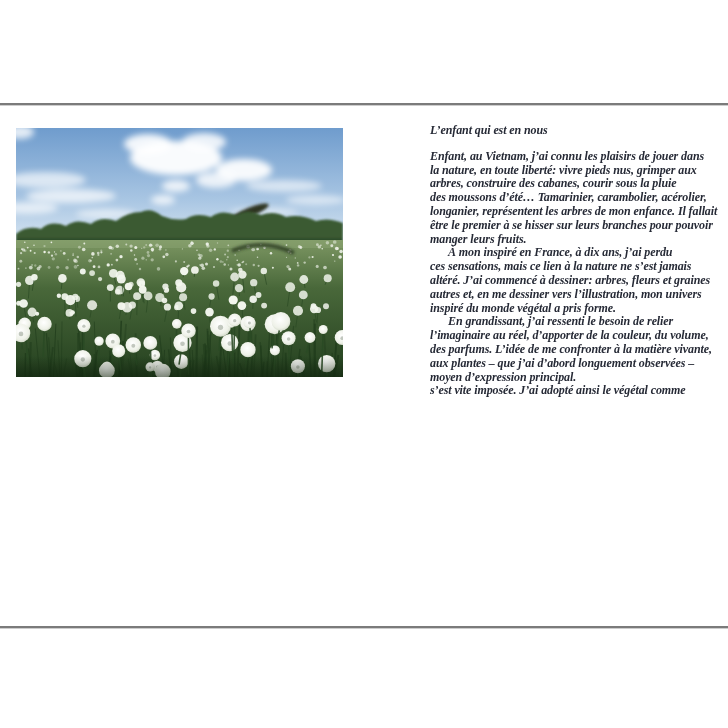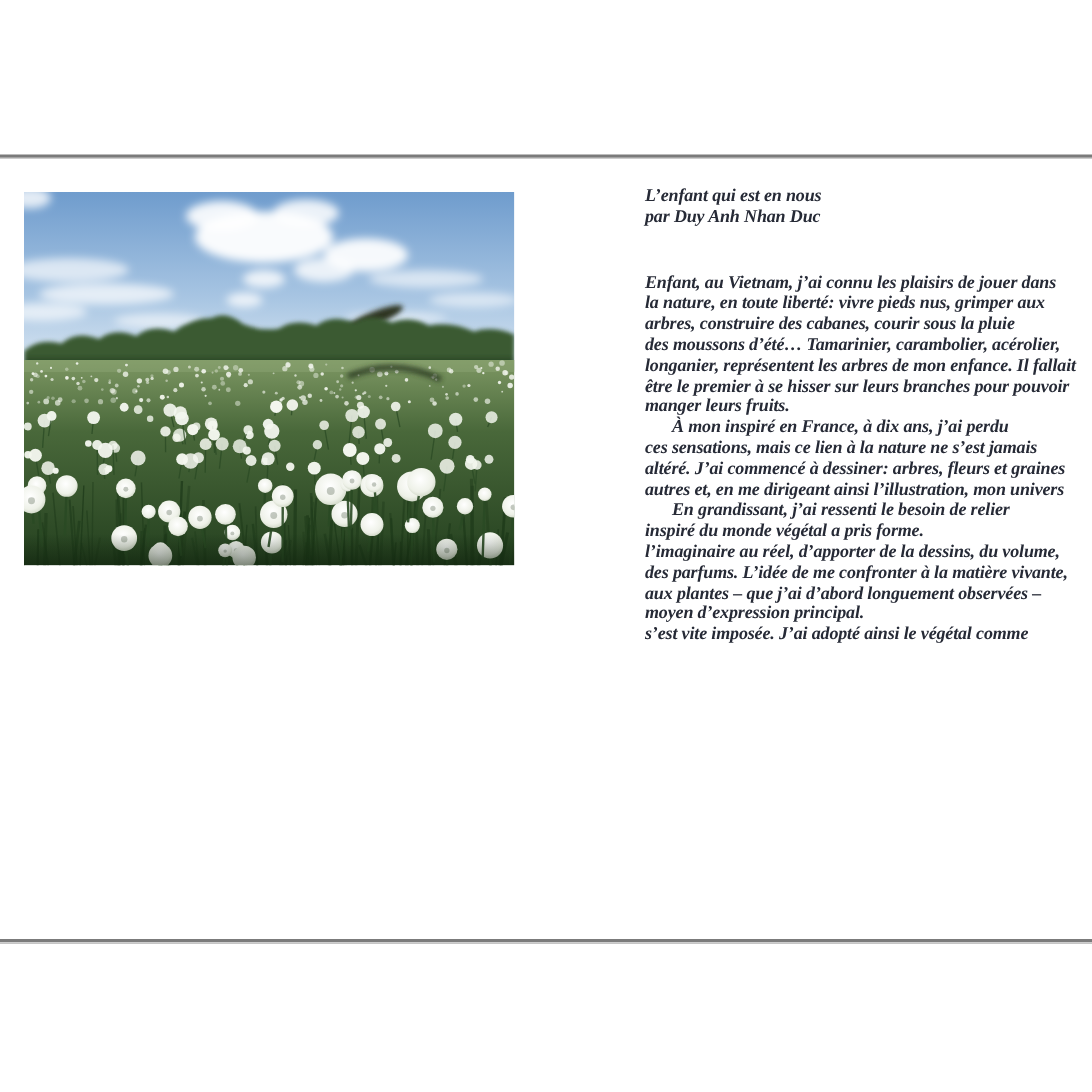--- a/index.html
+++ b/index.html
@@ -9,21 +9,21 @@
   .rule-top{top:103px;}
   .rule-bottom{top:626px;}
   .photo{position:absolute;left:16px;top:128px;width:327px;height:249px;margin:0;overflow:hidden;}
   .photo svg{display:block;}
   .text-col{
     position:absolute;left:430px;top:124px;width:294px;
     color:#262a36;font-style:italic;font-weight:600;
     font-size:12px;line-height:13.8px;letter-spacing:-0.1px;
   }
   .line{white-space:nowrap;}
-  .body-text{margin-top:30px;}
+  .body-text{margin-top:12px;}
   .indent{text-indent:18px;}
 </style>
 </head>
 <body>
 
 <div class="canvas">
 
   <div class="rule rule-top"></div>
 
   <figure class="photo">
@@ -585,37 +585,36 @@
           <circle cx="134.1" cy="239.4" r="1.15" fill="#5a6652" opacity="0.35"></circle>
         </g>
 
       <rect x="0" y="228" width="327" height="21" fill="url(#bottomShade)"></rect>
     </svg>
   </figure>
 
   <section class="text-col">
     <header>
       <div class="line">L’enfant qui est en nous</div>
-      <div class="line">par Duy Anh Nhan Duc</div>
     </header>
     <div class="body-text">
       <div class="line">Enfant, au Vietnam, j’ai connu les plaisirs de jouer dans</div>
       <div class="line">la nature, en toute liberté: vivre pieds nus, grimper aux</div>
       <div class="line">arbres, construire des cabanes, courir sous la pluie</div>
       <div class="line">des moussons d’été… Tamarinier, carambolier, acérolier,</div>
       <div class="line">longanier, représentent les arbres de mon enfance. Il fallait</div>
       <div class="line">être le premier à se hisser sur leurs branches pour pouvoir</div>
       <div class="line">manger leurs fruits.</div>
       <div class="line indent">À mon inspiré en France, à dix ans, j’ai perdu</div>
       <div class="line">ces sensations, mais ce lien à la nature ne s’est jamais</div>
       <div class="line">altéré. J’ai commencé à dessiner: arbres, fleurs et graines</div>
-      <div class="line">autres et, en me dirigeant ainsi l’illustration, mon univers</div>
+      <div class="line">autres et, en me dessiner vers l’illustration, mon univers</div>
+      <div class="line">inspiré du monde végétal a pris forme.</div>
       <div class="line indent">En grandissant, j’ai ressenti le besoin de relier</div>
-      <div class="line">inspiré du monde végétal a pris forme.</div>
-      <div class="line">l’imaginaire au réel, d’apporter de la dessins, du volume,</div>
+      <div class="line">l’imaginaire au réel, d’apporter de la couleur, du volume,</div>
       <div class="line">des parfums. L’idée de me confronter à la matière vivante,</div>
       <div class="line">aux plantes – que j’ai d’abord longuement observées –</div>
       <div class="line">moyen d’expression principal.</div>
       <div class="line">s’est vite imposée. J’ai adopté ainsi le végétal comme</div>
     </div>
   </section>
 
   <div class="rule rule-bottom"></div>
 
 </div>

